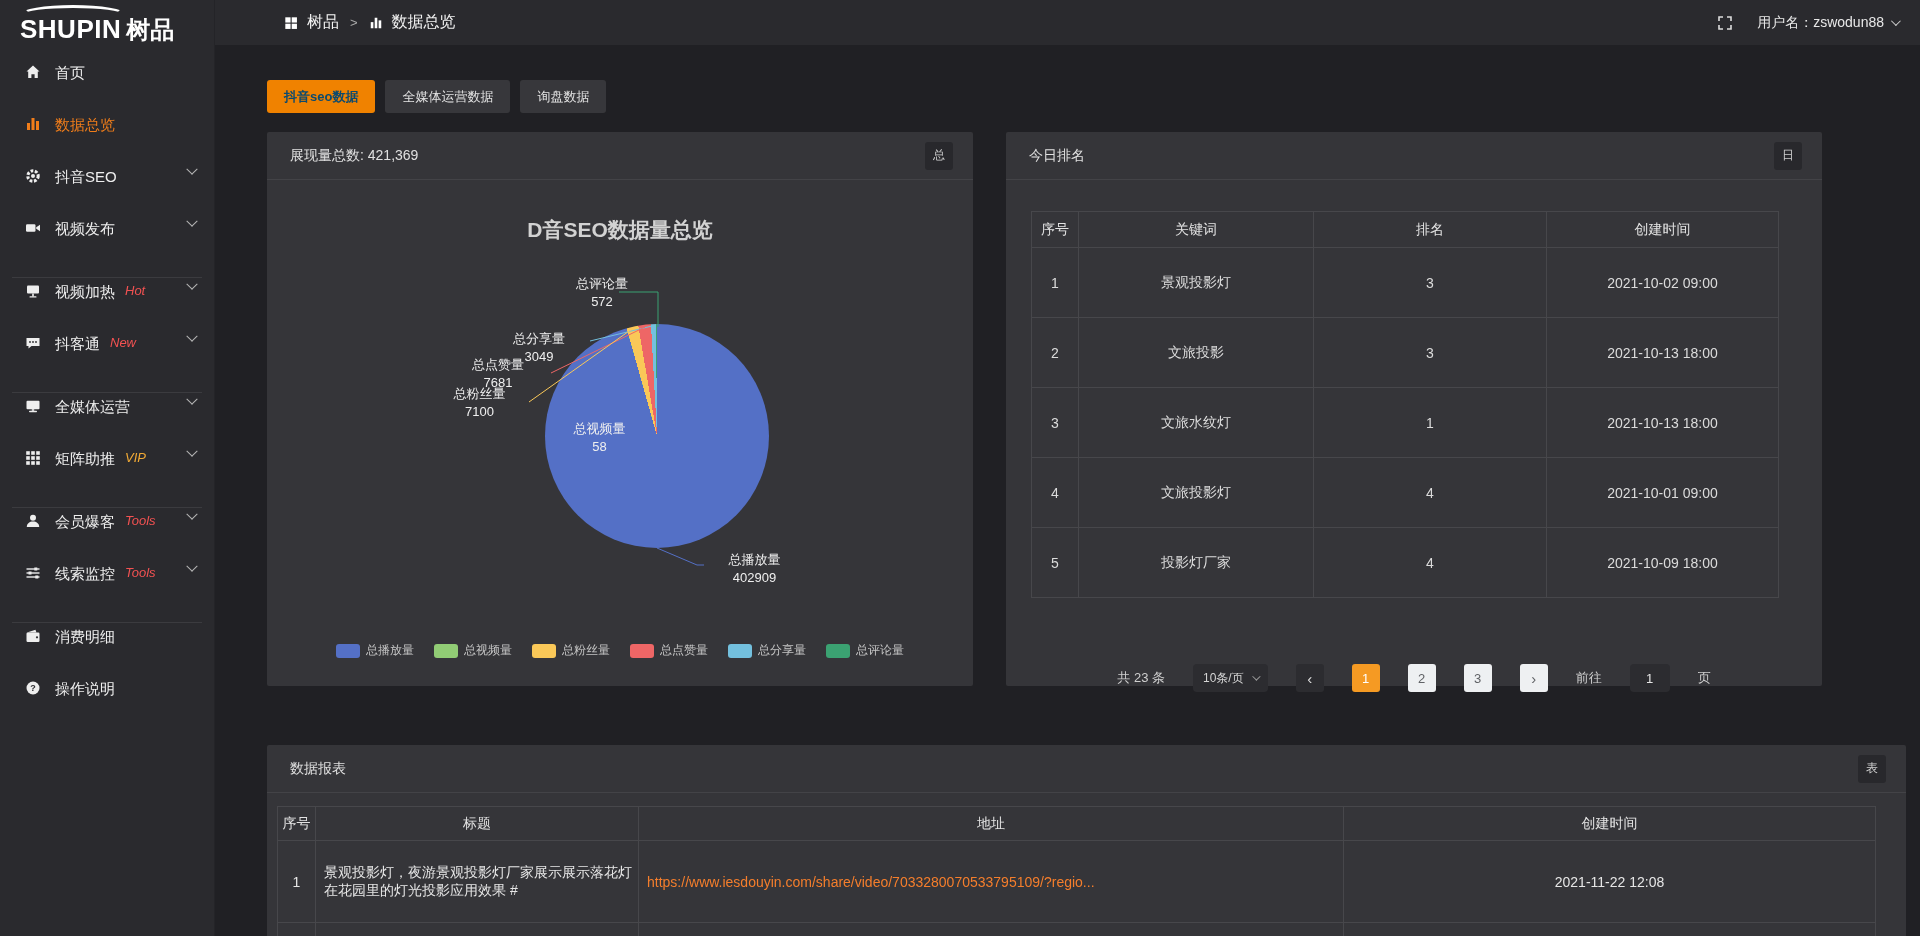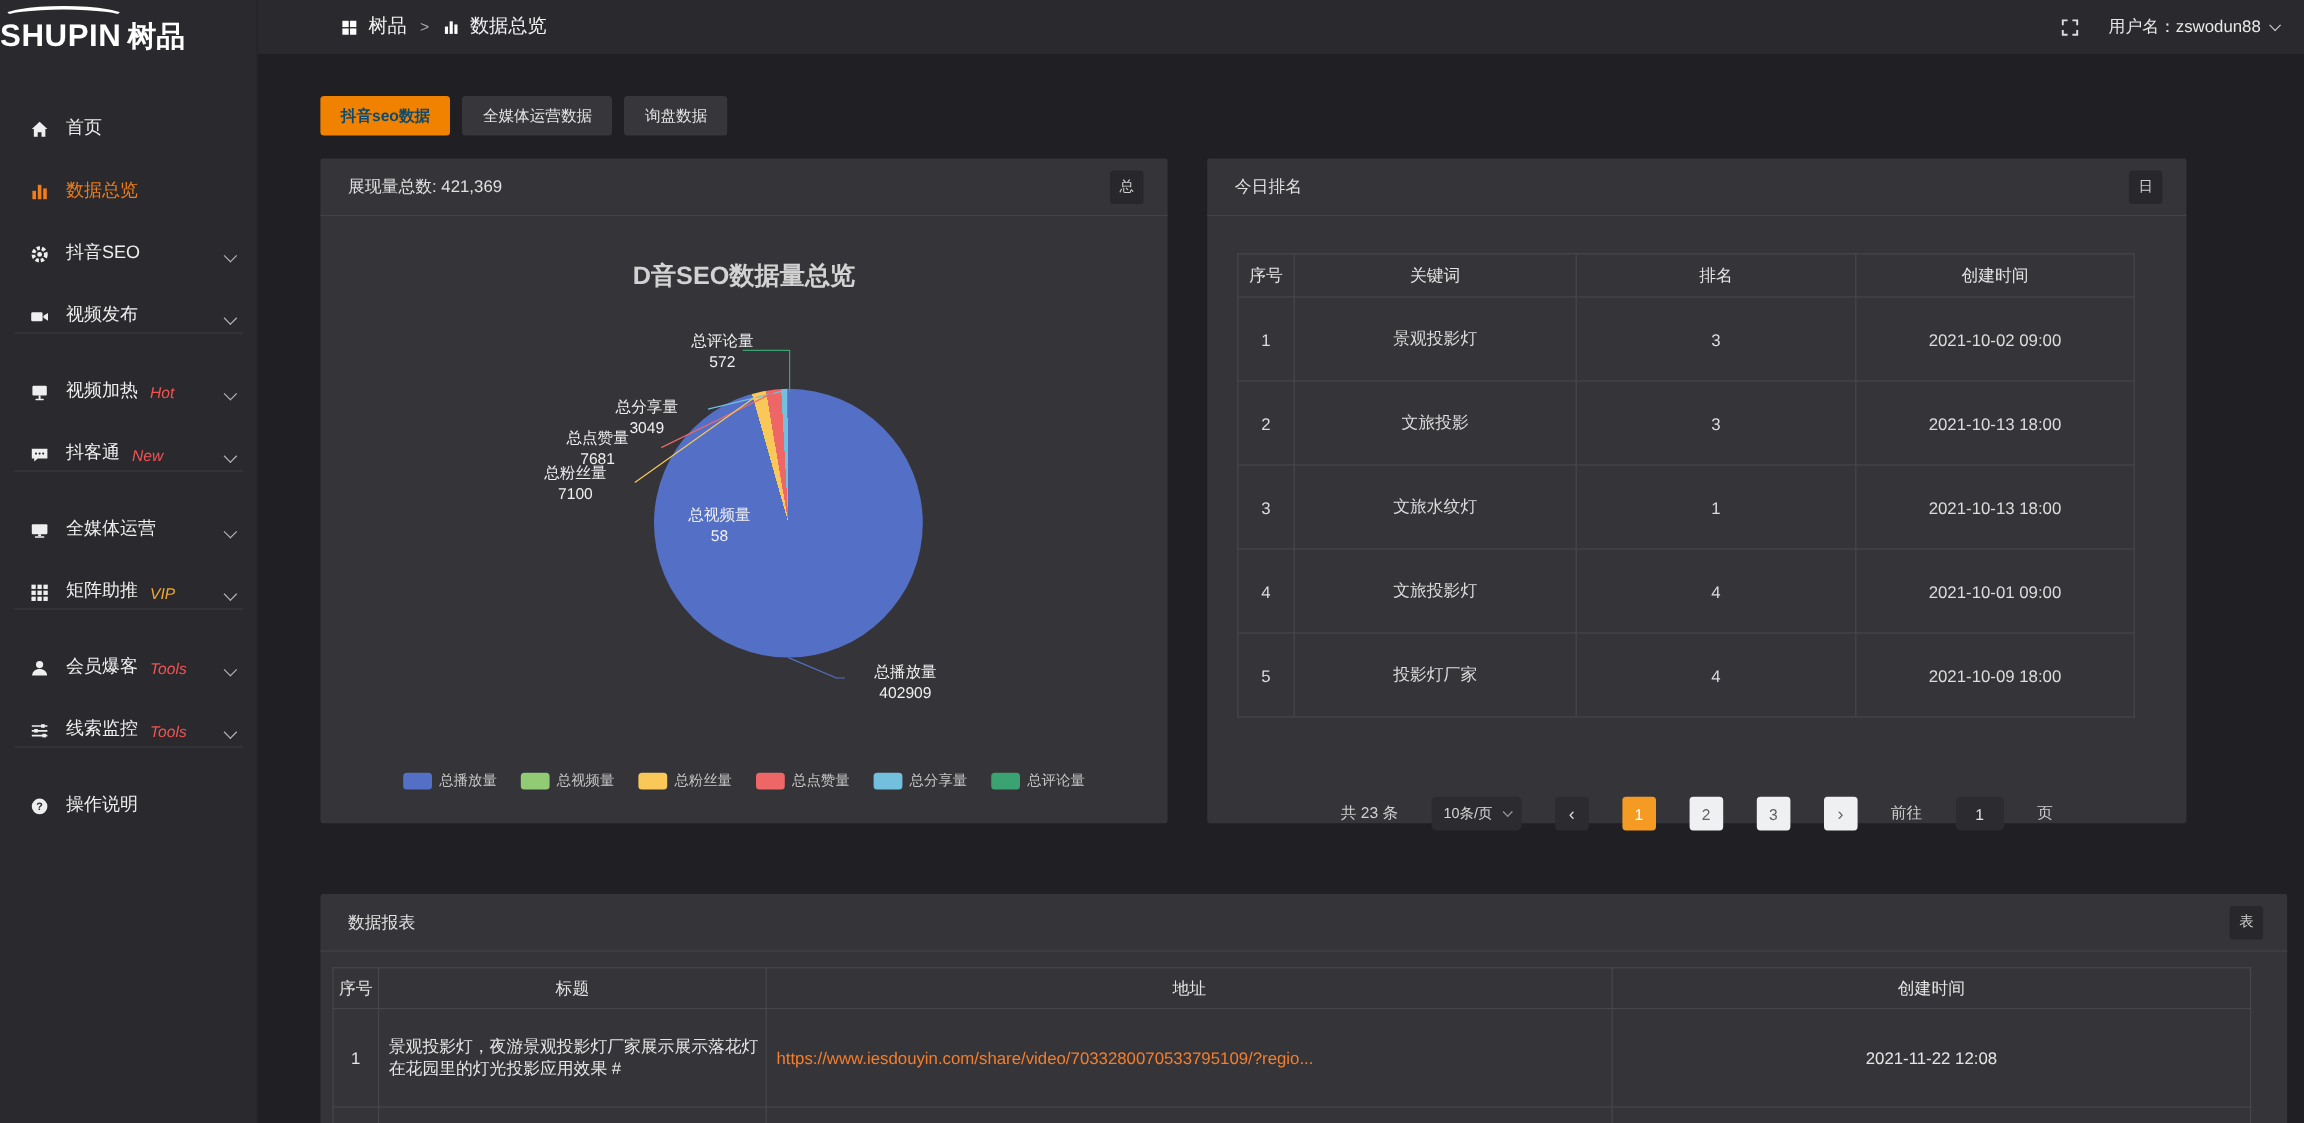--- a/index.html
+++ b/index.html
@@ -5,28 +5,28 @@
   * { margin:0; padding:0; box-sizing:border-box; }
   html,body { width:1920px; height:936px; overflow:hidden; }
   body {
     background:#202024; color:#e2e2e2;
     font-family:"Liberation Sans","DejaVu Sans",sans-serif;
   }
   .app { display:flex; width:1920px; height:936px; }
 
   
   .sidebar { width:215px; height:936px; background:#2a2a2e; flex-shrink:0; border-right:1px solid #242428; }
-  .logo { height:60px; display:flex; align-items:center; }
+  .logo { height:60px; display:flex; align-items:center; padding-left:20px; }
   .logo-wrap { position:relative; display:flex; align-items:baseline; }
   .logo-arc { position:absolute; top:-9px; left:1px; width:104px; height:18px;
     border:3px solid transparent; border-top-color:#ffffff; border-radius:50%; }
   .logo-en { font-size:26px; font-weight:800; color:#fff; letter-spacing:0.5px; }
   .logo-cn { font-size:24px; font-weight:800; color:#fff; margin-left:5px; }
   .menu { padding-top:4px; }
-  .menu-item { height:52px; display:flex; align-items:flex-end; padding:0 18px 0 25px;
+  .menu-item { height:52px; display:flex; align-items:flex-start; padding:0 18px 0 25px;
     font-size:15px; color:#eeeeee; cursor:pointer; }
   .menu-item.active { color:#f07d1a; }
   .mi-icon { width:17px; margin-right:13px; display:flex; align-items:center; }
   .mi-icon svg { display:block; }
   .mi-badge { font-style:italic; font-weight:normal; font-size:13px; margin-left:10px; }
   .badge-red { color:#f35252; }
   .badge-vip { color:#f0a935; }
   .mi-chevron { margin-left:auto; width:8px; height:8px;
     border-right:1.5px solid #b5b5b5; border-bottom:1.5px solid #b5b5b5;
     transform:rotate(45deg) translate(-2px,-2px); }
@@ -262,20 +262,30 @@
               <rect x="10.3" y="10.5" width="3" height="3" fill="currentColor"></rect>
             </svg>
         </span>
         <span>线索监控</span>
         <span class="mi-badge badge-red">Tools</span>
         <span class="mi-chevron"></span>
       </div>
 
       <div class="menu-divider"></div>
 
+      <div class="menu-item">
+        <span class="mi-icon">
+          <svg width="16" height="16" viewBox="0 0 16 16">
+              <path fill="currentColor" d="M2 4.5 10.5 1.8 11.4 4.4 z"></path>
+              <rect x="1.5" y="4.5" width="13" height="9.5" rx="1.2" fill="currentColor"></rect>
+              <circle cx="12" cy="9.3" r="1.1" fill="#2a2a2e"></circle>
+            </svg>
+        </span>
+        <span>消费明细</span>
+      </div>
 
       <div class="menu-item">
         <span class="mi-icon">
           <svg width="16" height="16" viewBox="0 0 16 16">
               <circle cx="8" cy="8" r="6.5" fill="currentColor"></circle>
               <text x="8" y="11.2" font-size="9" font-weight="bold" fill="#2a2a2e" text-anchor="middle">?</text>
             </svg>
         </span>
         <span>操作说明</span>
       </div>

